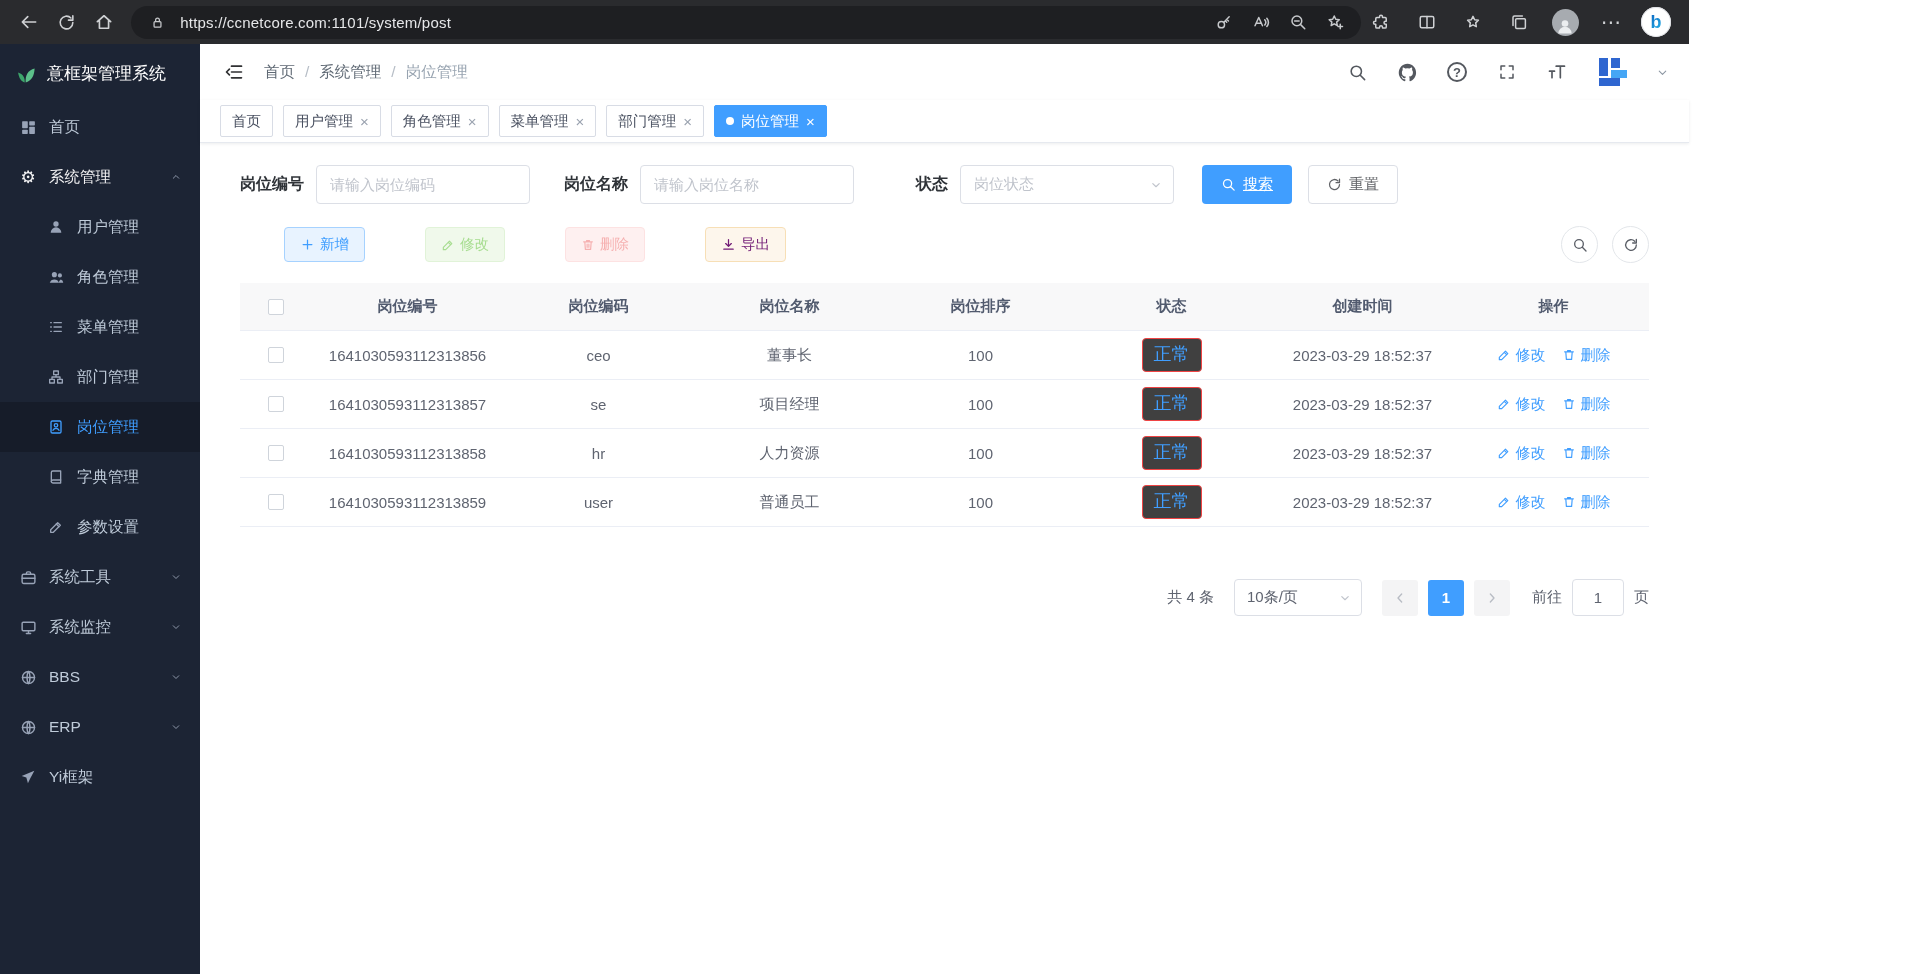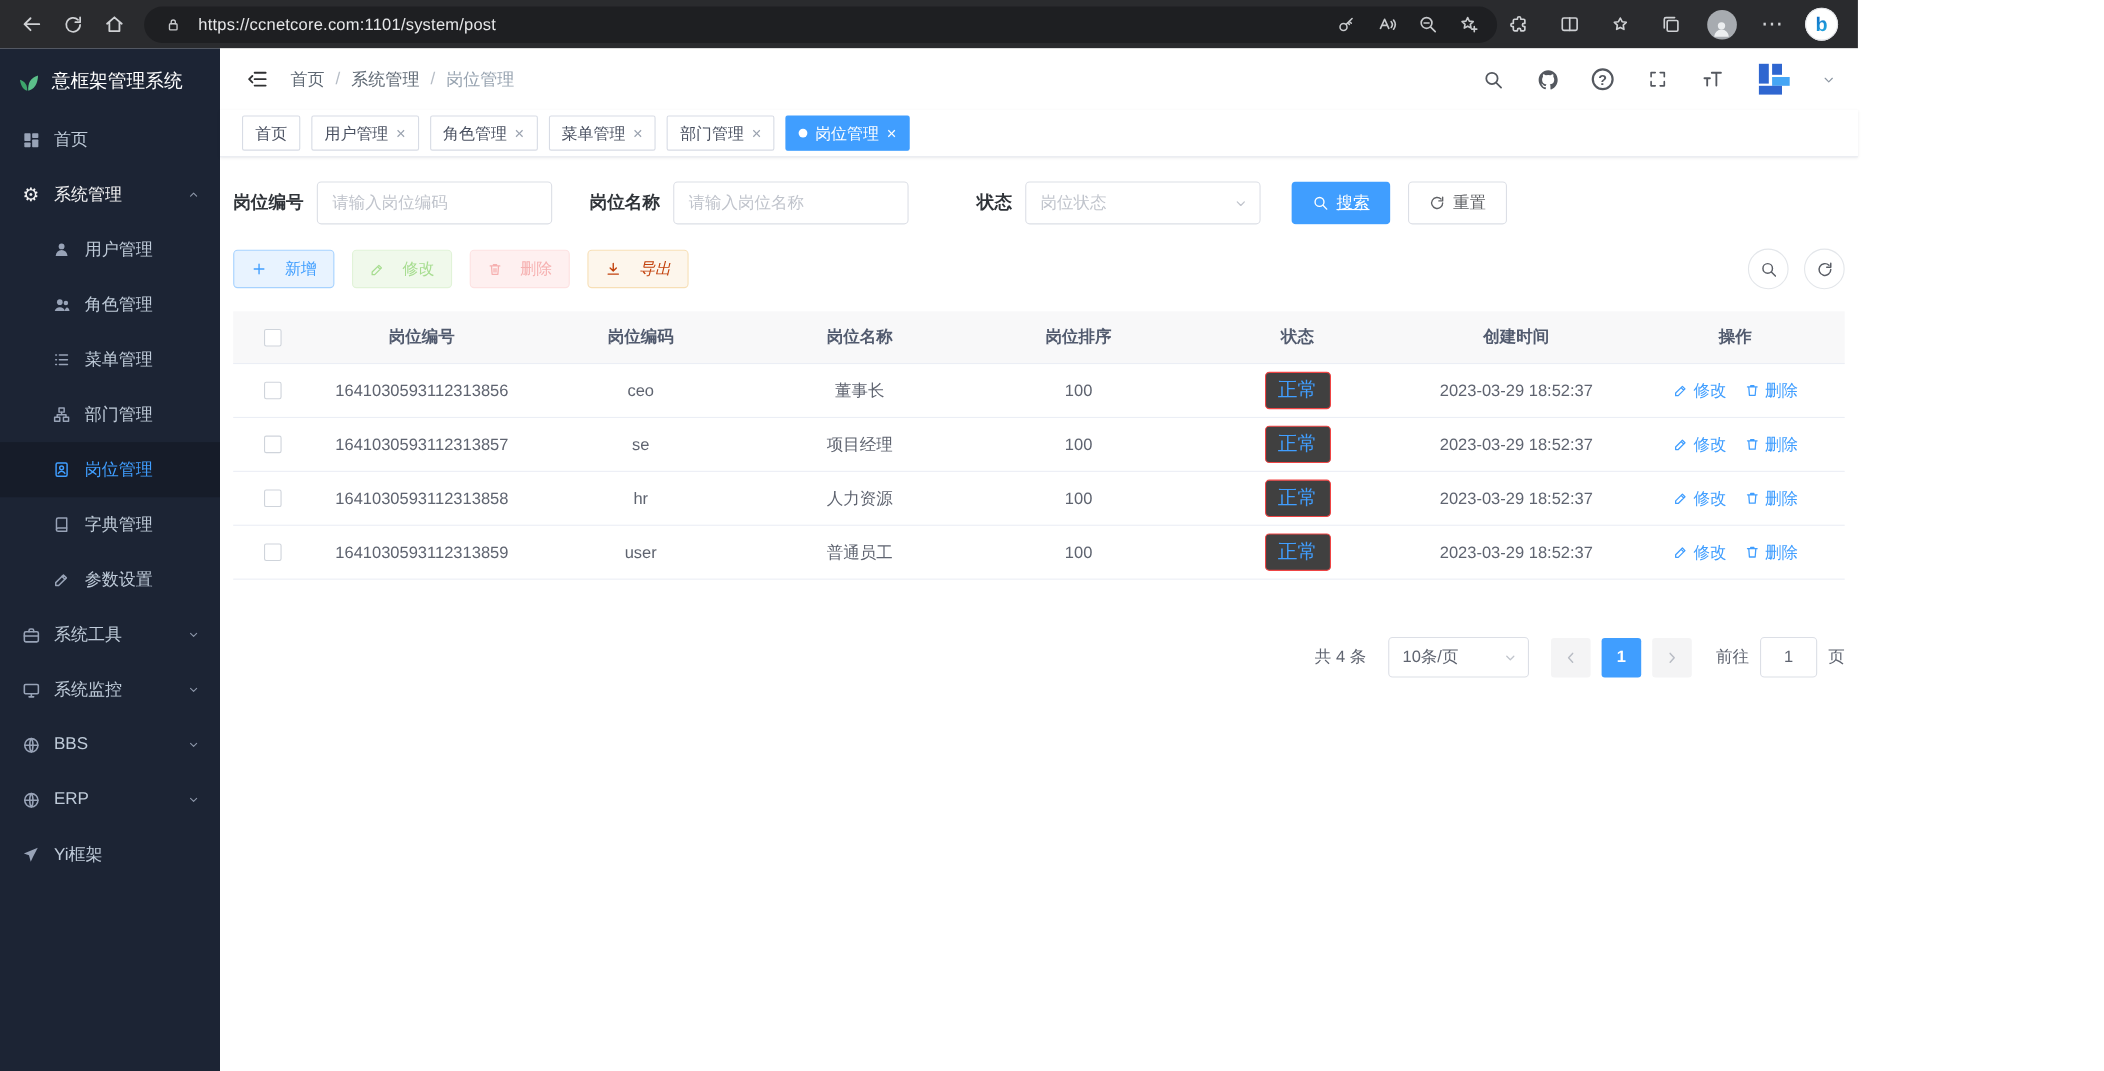--- a/index.html
+++ b/index.html
@@ -57,43 +57,43 @@
   .user-logo { width:38px; height:38px; display:flex; align-items:center; justify-content:center; cursor:pointer; }
   .u-caret { color:#8d97a3; display:flex; cursor:pointer; }
 
   .tabbar { height:43px; display:flex; align-items:center; gap:10px; padding:0 20px; border-bottom:1px solid #e6e9ef; box-shadow:0 1px 3px rgba(0,21,41,.08); }
   .tab { height:32px; display:flex; align-items:center; gap:7px; padding:0 11px; border:1px solid #d8dce5; background:#fff; color:#495060; font-size:14.5px; cursor:pointer; border-radius:2px; white-space:nowrap; }
   .tab .tclose { font-size:15px; color:#9aa2af; line-height:1; }
   .tab.active { background:#409eff; border-color:#409eff; color:#fff; }
   .tab.active .tclose { color:#fff; }
   .tab-dot { width:8px; height:8px; border-radius:50%; background:#fff; }
 
-  .content { flex:1; padding:22px 12px; overflow:hidden; }
+  .content { flex:1; padding:22px 40px; overflow:hidden; }
 
   
   .filter-row { display:flex; align-items:center; }
   .g { display:flex; align-items:center; }
   .g2 { margin-left:34px; } .g3 { margin-left:62px; } .fbtns { margin-left:28px; display:flex; gap:16px; }
   .f-label { font-size:16px; font-weight:bold; color:#2f3338; margin-right:12px; white-space:nowrap; }
   .f-input { width:214px; height:39px; border:1px solid #dcdfe6; border-radius:4px; padding:0 13px; font-size:15px; color:#606266; outline:none; background:#fff; }
   .f-input::placeholder { color:#c0c4cc; }
   .f-select { width:214px; height:39px; border:1px solid #dcdfe6; border-radius:4px; padding:0 10px 0 13px; display:flex; align-items:center; justify-content:space-between; cursor:pointer; background:#fff; }
   .f-placeholder { font-size:15px; color:#c0c4cc; }
   .sel-caret { color:#c0c4cc; display:flex; }
   .btn { height:39px; display:inline-flex; align-items:center; gap:7px; padding:0 18px; border-radius:4px; font-size:15px; cursor:pointer; border:1px solid transparent; }
   .btn-primary { background:#409eff; color:#fff;text-decoration:underline; }
   .btn-default { background:#fff; border-color:#dcdfe6; color:#606266; }
 
   
   .toolbar-row { margin-top:22px; display:flex; align-items:center; gap:16px; }
-  .tb-btn { height:35px; padding:0 15px; font-size:14.5px; border-radius:4px; display:inline-flex; align-items:center; gap:16px; border:1px solid transparent; cursor:pointer; }
+  .tb-btn { height:35px; padding:0 15px; font-size:14.5px; border-radius:4px; display:inline-flex; align-items:center; gap:5px; border:1px solid transparent; cursor:pointer;margin-left:44px; }
   .tb-add { background:#e8f3ff; border-color:#a6d2ff; color:#409eff; }
   .tb-edit { background:#f0f9eb; border-color:#e1f3d8; color:#a7dd90; cursor:not-allowed; }
   .tb-del { background:#fef0f0; border-color:#fde2e2; color:#f6b0b0; cursor:not-allowed; }
-  .tb-exp { background:#fdf6ec; border-color:#f7dfb6; color:#c2410c;font-style:italic; }
+  .tb-exp { background:#fdf6ec; border-color:#f7dfb6; color:#701a75; }
   .tool-right { margin-left:auto; display:flex; gap:14px; }
   .circle-btn { width:37px; height:37px; border-radius:50%; border:1px solid #e3e6ea; background:#fff; color:#5a5e66; display:flex; align-items:center; justify-content:center; cursor:pointer; }
 
   
   .grid-table { margin-top:20px; }
   .t-head, .t-row { display:grid; grid-template-columns:72px repeat(7,1fr); align-items:center; }
   .t-head { height:48px; background:#f8f8f9; border-bottom:1px solid #ebeef5; }
   .t-head .th { text-align:center; font-weight:bold; font-size:15px; color:#515a6e; }
   .t-row { height:49px; border-bottom:1px solid #ebeef5; }
   .t-row .td { text-align:center; font-size:15px; color:#5f6470; }

